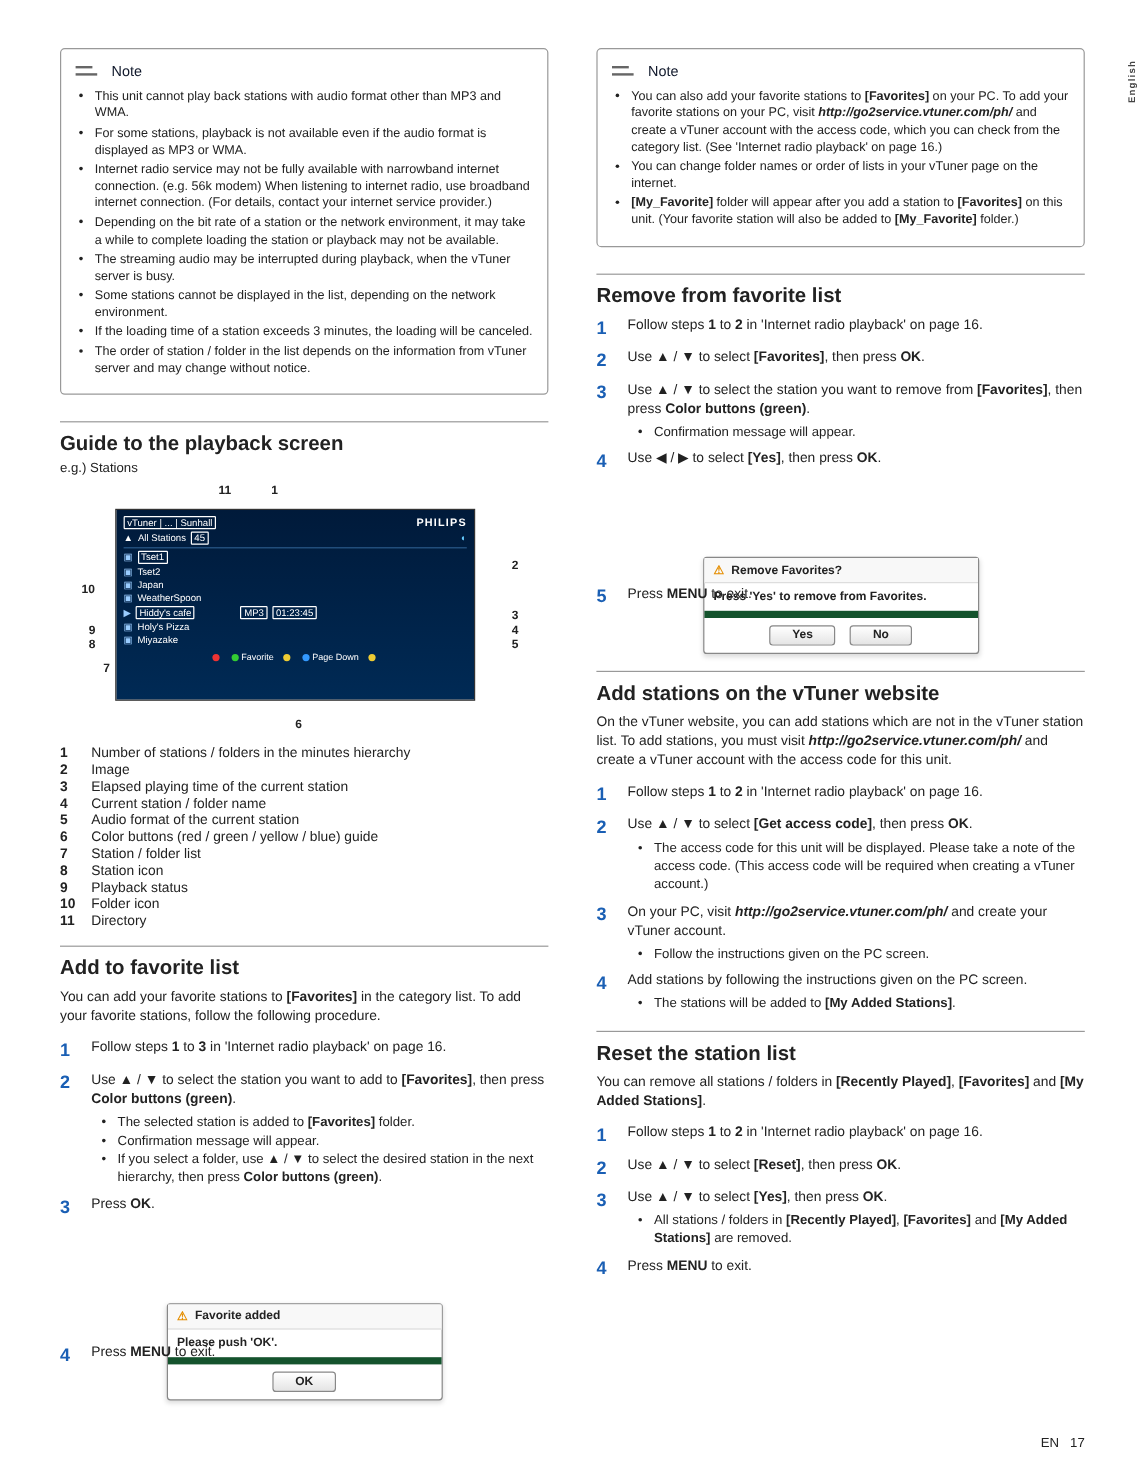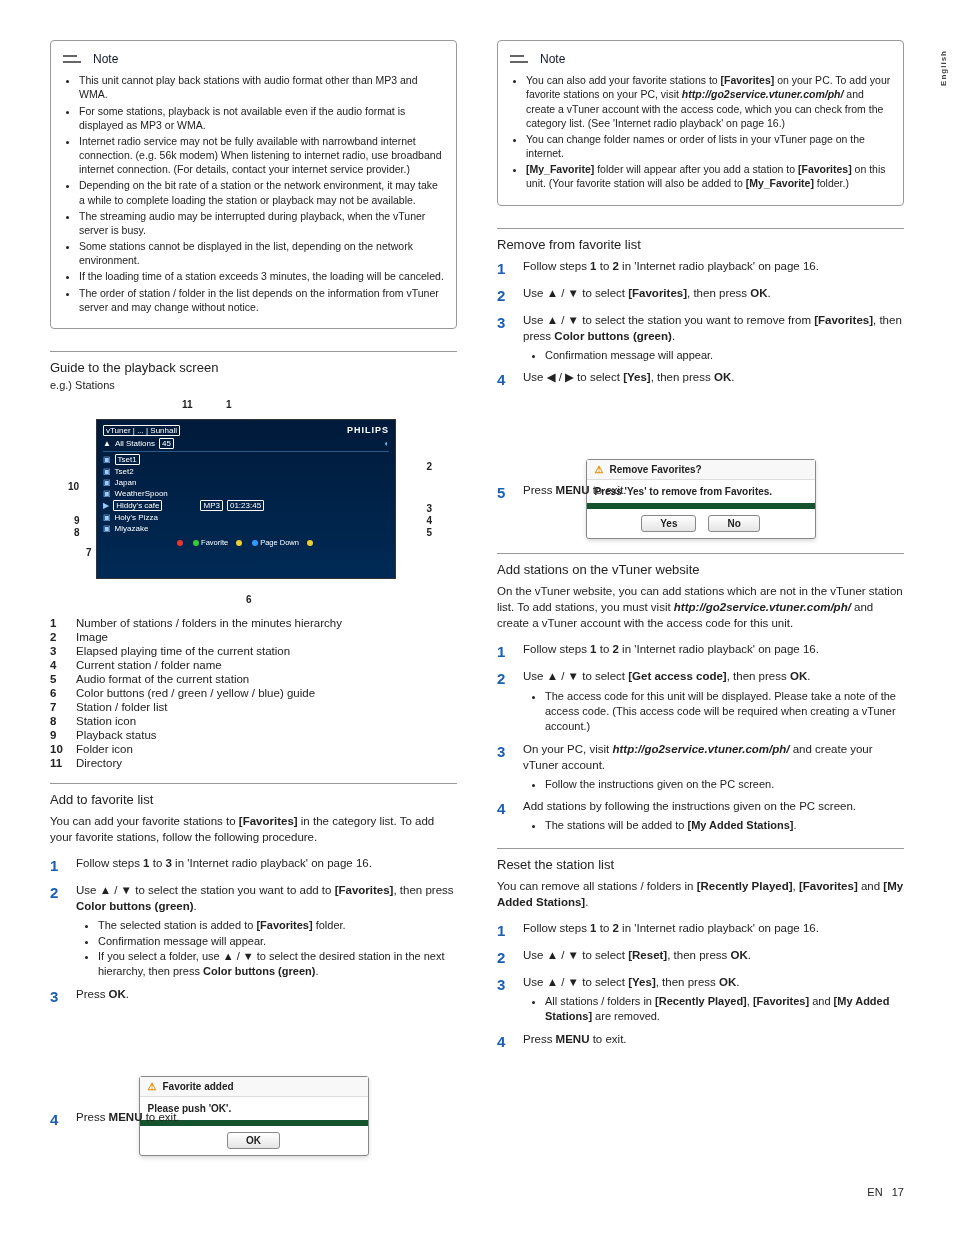--- a/index.html
+++ b/index.html
@@ -6,21 +6,21 @@
   body { font-family: Arial, Helvetica, sans-serif; font-size: 11.5px; color: #222; width: 954px; margin: 0 auto; background: #fff; padding: 40px 50px 40px 50px; position: relative; }
   .columns { display: flex; gap: 40px; }
   .col { flex: 1; min-width: 0; }
   .note-box { border: 1px solid #999; border-radius: 4px; padding: 10px 12px 12px 12px; margin-bottom: 22px; font-size: 10.5px; line-height: 1.35; }
   .note-head { display: flex; align-items: center; gap: 8px; font-size: 12px; color: #0f172a; margin-bottom: 6px; }
   .note-icon { width: 22px; height: 14px; position: relative; }
   .note-icon:before, .note-icon:after { content:""; position:absolute; background:#666; height:2px; width:14px; left:0; top:3px; }
   .note-icon:after { top:9px; width:18px; }
   .note-list { list-style: disc; padding-left: 16px; }
   .note-list li { margin-bottom: 2px; }
-  h2.section { font-size: 13px; font-weight: normal; margin-top: 14px; margin-bottom: 4px; }
+  h2.section { font-size: 17px; font-weight: bold; margin-top: 14px; margin-bottom: 4px; }
   h2.section.rule { border-top: 1px solid #999; padding-top:8px; }
   .sub { font-size: 11px; margin: 4px 0 6px 0; }
   .para { font-size: 11.5px; line-height: 1.4; margin: 6px 0 10px 0; }
   .legend-row { display:flex; gap:10px; margin:2px 0; }
   .legend-num { font-weight:bold; width:16px; }
   ol.steps { list-style:none; padding:0; margin:0; }
   ol.steps > li { display:flex; gap:12px; margin:6px 0; line-height:1.4; }
   ol.steps > li > .sn { font-weight:bold; color:#1a5fb4; font-size:15px; width:14px; flex-shrink:0; }
   ol.steps > li > .sc { flex:1; }
   ul.sub-bullets { list-style: disc; padding-left: 22px; margin-top:4px; font-size:11px; line-height:1.4; }

